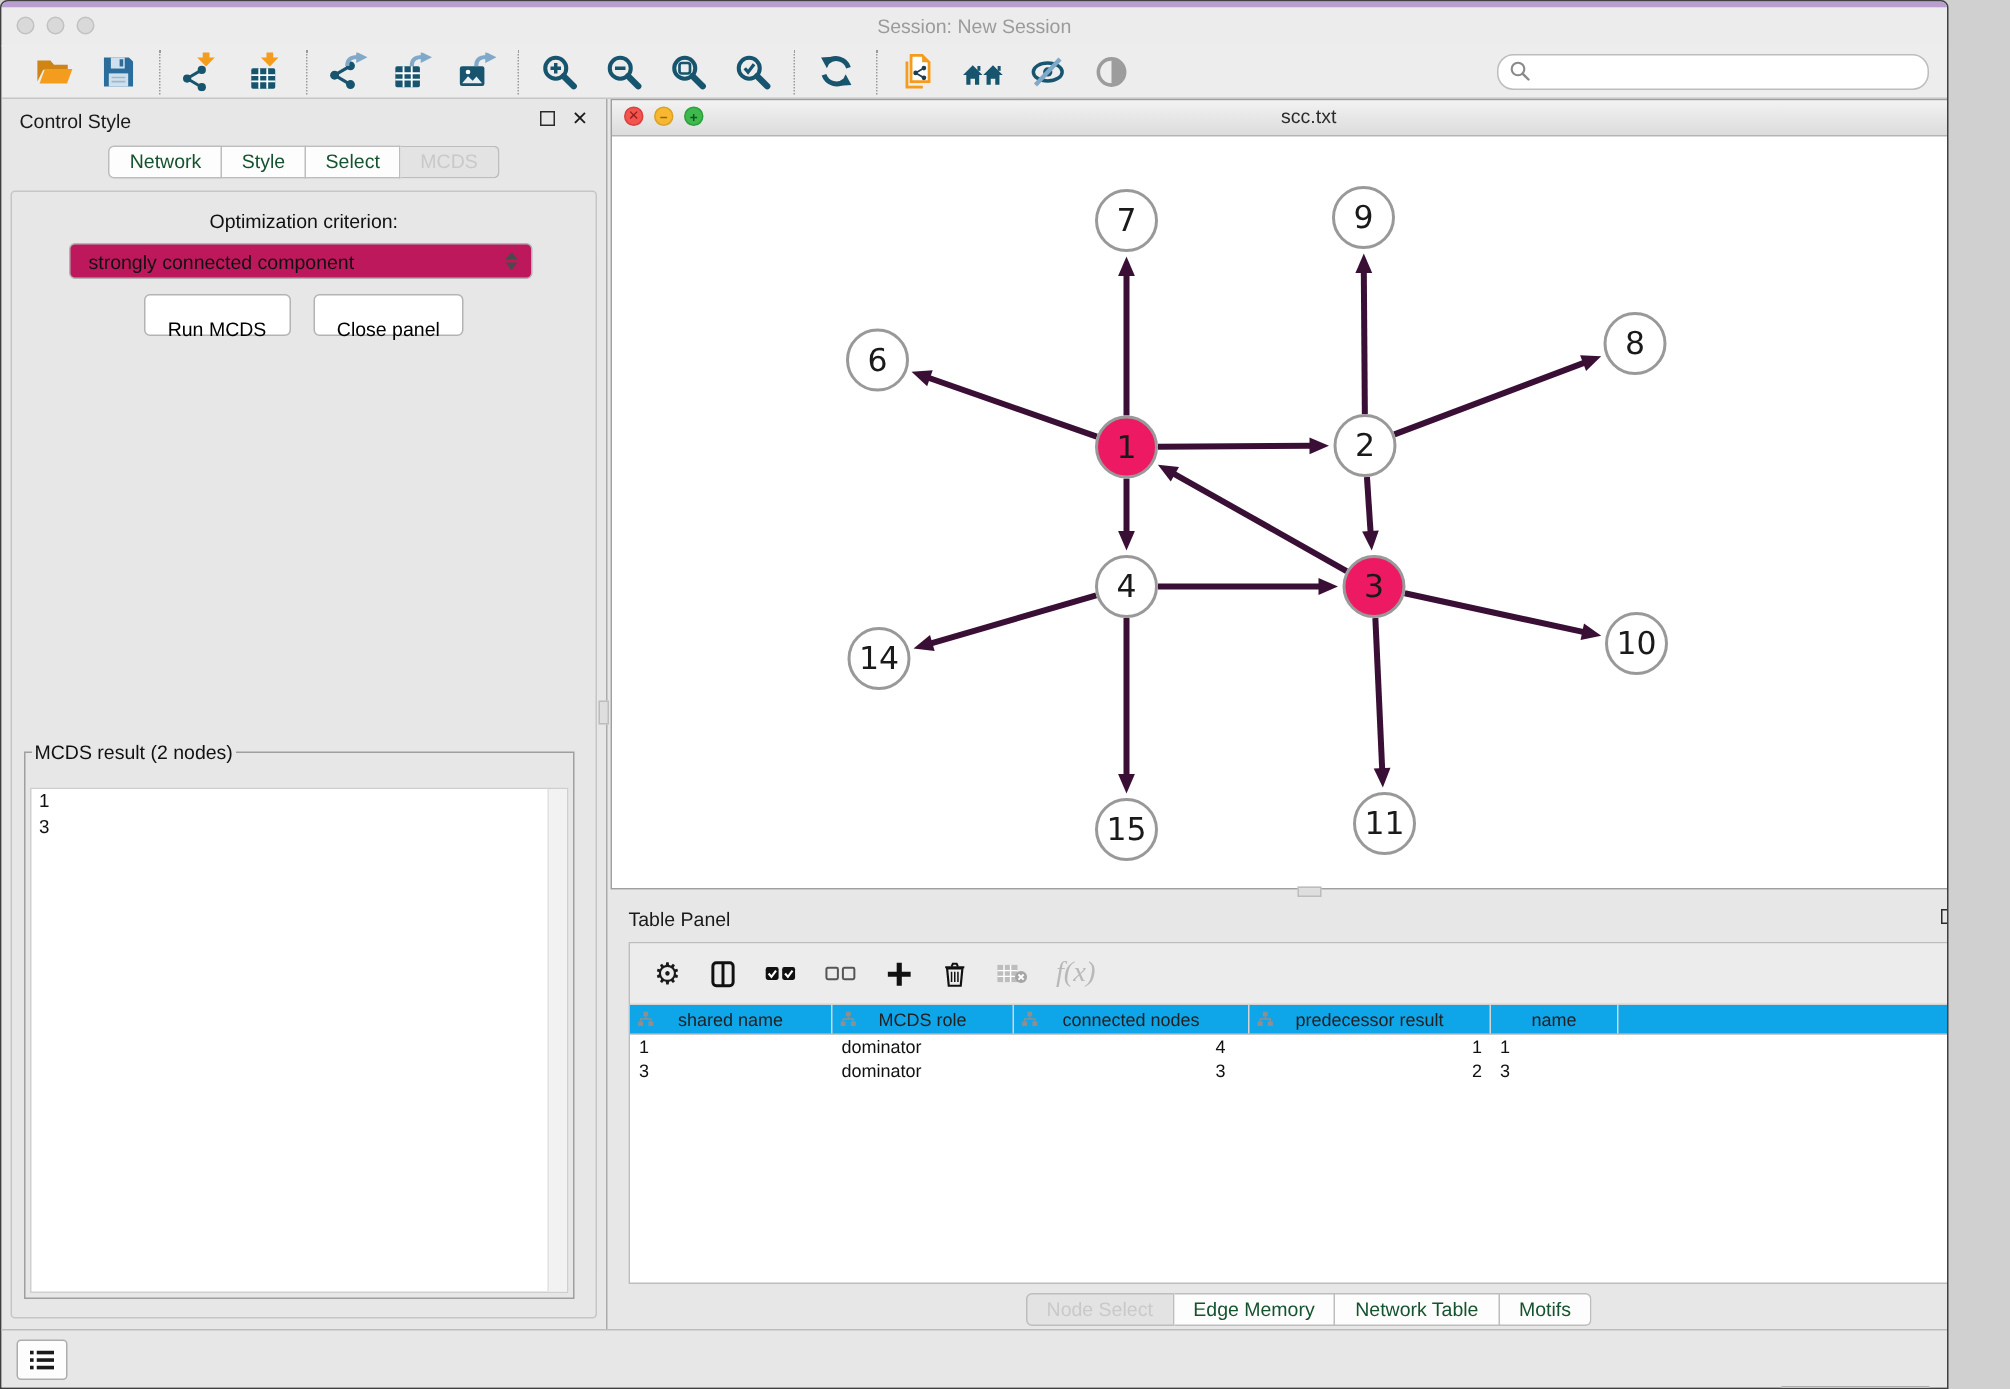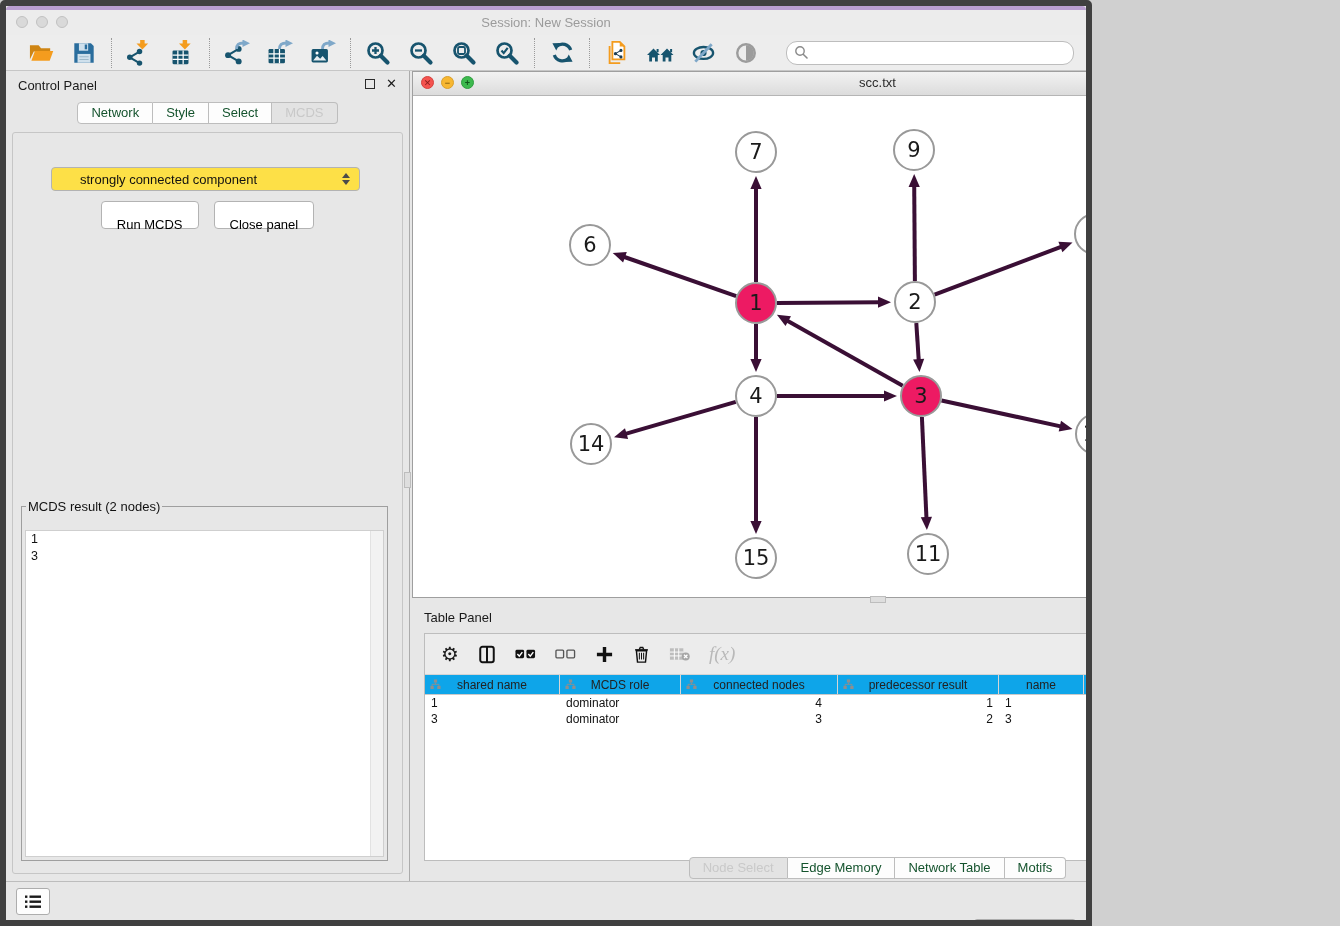--- a/index.html
+++ b/index.html
@@ -1,18 +1,18 @@
 <!DOCTYPE html>
 <html><head>
 <meta charset="utf-8">
 <style>
   html,body{margin:0;padding:0;background:#d0d0d0;}
-  .app{position:relative;width:1092px;height:926px;background:#e7e7e7;overflow:hidden;
+  .app{position:relative;width:1299px;height:926px;background:#e7e7e7;overflow:hidden;
        font-family:"Liberation Sans","DejaVu Sans",sans-serif;color:#111;
-       border:6px solid #404040;box-sizing:border-box;border-radius:5px 5px 0 0;}
+       border:1px solid #404040;box-sizing:border-box;border-radius:5px 5px 0 0;}
   
   .win-accent{position:absolute;top:0;left:0;right:0;height:4px;background:#b99ed0;border-radius:5px 5px 0 0;}
   .titlebar{position:absolute;top:4px;left:0;right:0;height:25px;background:#ececec;border-bottom:1px solid #d2d2d2;}
   .lights{position:absolute;left:10px;top:6px;display:flex;gap:8px;}
   .light{width:12px;height:12px;border-radius:50%;background:#d9d9d9;border:1px solid #c1c1c1;box-sizing:border-box;}
   .app-title{text-align:center;line-height:25px;font-size:13px;color:#9b9b9b;}
   
   .toolbar{position:absolute;top:29px;left:0;right:0;height:36px;background:#ededed;
            border-bottom:1px solid #c6c6c6;display:flex;align-items:center;padding:0 8px;box-sizing:border-box;}
   .tb-group{display:flex;align-items:center;gap:15px;padding:0 13px;}
@@ -30,22 +30,22 @@
   .float-sq{width:8px;height:8px;border:1.5px solid #2a2a2a;display:inline-block;}
   .close-x{font-size:13px;font-weight:bold;color:#1a1a1a;line-height:10px;cursor:pointer;}
   .cp-tabs{position:absolute;top:31px;left:0;right:0;display:flex;justify-content:center;}
   .tabseg{height:20px;line-height:20px;padding:0 13px;font-size:13px;background:#fdfdfd;
           border:1px solid #bdbdbd;border-left:none;color:#14532d;cursor:pointer;}
   .tabseg:first-child{border-left:1px solid #bdbdbd;border-radius:4px 0 0 4px;}
   .tabseg:last-child{border-radius:0 4px 4px 0;}
   .tabseg.dis{background:#e3e3e3;color:#c9c9c9;}
   .cp-box{position:absolute;left:6px;right:6px;top:61px;bottom:8px;border:1px solid #c6c6c6;border-radius:3px;}
   .opt-label{position:absolute;top:12px;left:0;right:0;text-align:center;font-size:13px;}
-  .selectbox{position:absolute;top:34px;left:38px;right:42px;height:24px;background:#fde047;border:1px solid #b3b3b3;
-             border-radius:4px;font-size:13px;line-height:24px;padding-left:28px;cursor:pointer;box-sizing:border-box;}
+  .selectbox{position:absolute;top:34px;left:38px;right:42px;height:24px;background:#be185d;border:1px solid #b3b3b3;
+             border-radius:4px;font-size:13px;line-height:24px;padding-left:12px;cursor:pointer;box-sizing:border-box;}
   .chev{position:absolute;right:9px;top:50%;transform:translateY(-50%);display:flex;flex-direction:column;gap:2px;}
   .chev i{width:0;height:0;border-left:4px solid transparent;border-right:4px solid transparent;display:block;}
   .chev .up{border-bottom:5px solid #4a4a4a;}
   .chev .dn{border-top:5px solid #4a4a4a;}
   .cp-buttons{position:absolute;top:68px;left:0;right:0;display:flex;justify-content:center;gap:15px;}
   .btn{height:22px;line-height:20px;padding:13px 15px;background:#fff;border:1px solid #b3b3b3;border-radius:4px;
        font-size:13px;cursor:pointer;font-family:inherit;}
   .mcds-fieldset{position:absolute;left:8px;right:14px;top:366px;bottom:12px;border:1px solid #9f9f9f;margin:0;padding:2px;}
   .mcds-fieldset legend{font-size:13px;padding:0 2px;margin-left:2px;color:#111;}
   .result-area{position:absolute;left:3px;right:3px;top:16px;bottom:3px;background:#fff;border:1px solid #cfcfcf;}
@@ -278,33 +278,34 @@
             <circle cx="6" cy="6" r="4.2" fill="none" stroke="#8a8a8a" stroke-width="1.4"></circle>
             <path d="M9.2 9.2 L13 13" stroke="#8a8a8a" stroke-width="1.6" stroke-linecap="round"></path>
           </svg>
       </span>
       <input placeholder="" style="">
     </div>
   </div>
 
   <div class="control-panel">
     <div class="panel-head">
-      <span class="ph-title">Control Panel</span>
+      <span class="ph-title">Control Style</span>
       <span class="panel-icons">
         <span class="float-sq"></span>
         <span class="close-x">✕</span>
       </span>
     </div>
     <div class="cp-tabs" id="cp-tabs">
         <span class="tabseg">Network</span>
         <span class="tabseg">Style</span>
         <span class="tabseg">Select</span>
         <span class="tabseg dis">MCDS</span>
       </div>
     <div class="cp-box">
+      <div class="opt-label">Optimization criterion:</div>
       <div class="selectbox">
         <span>strongly connected component</span>
         <span class="chev">
             <i class="up"></i>
             <i class="dn"></i>
           </span>
       </div>
       <div class="cp-buttons">
         <button class="btn">Run MCDS</button>
         <button class="btn">Close panel</button>

